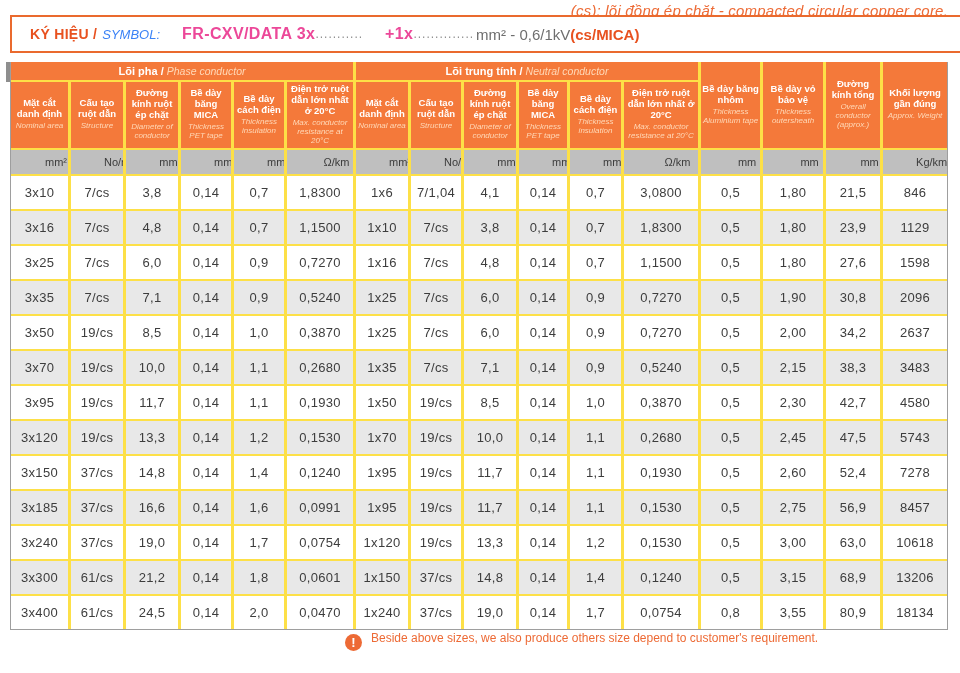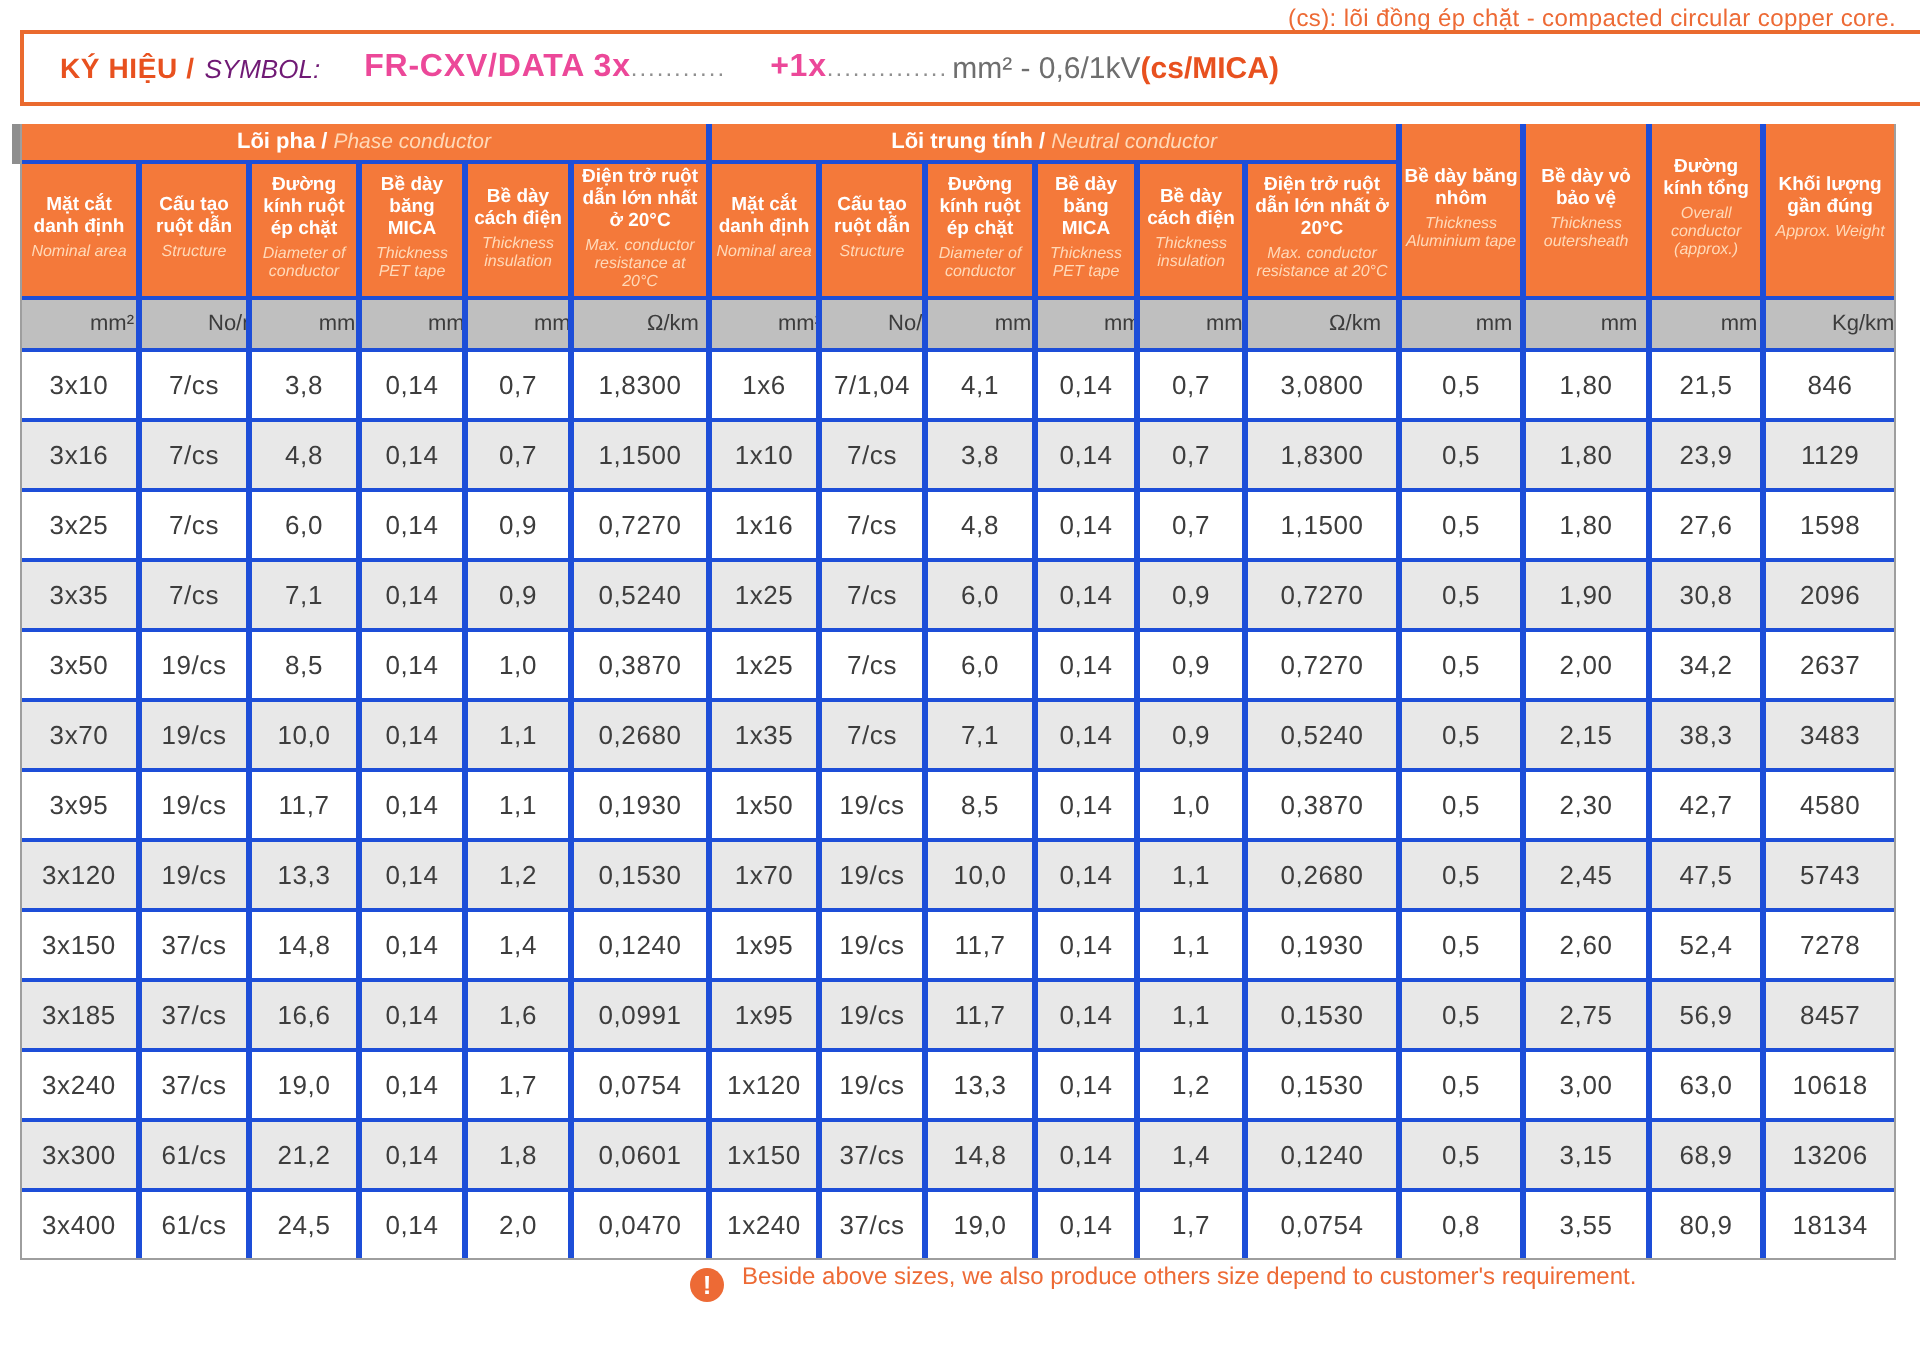--- a/index.html
+++ b/index.html
@@ -1,45 +1,45 @@
 <!DOCTYPE html>
 <html><head>
 <meta charset="utf-8">
 <style>
   html,body{margin:0;padding:0;}
   body{
     width:960px;height:673px;position:relative;background:#ffffff;
     font-family:"Liberation Sans", sans-serif;overflow:hidden;
   }
   .top-note{
-    position:absolute;top:2px;right:12px;font-size:12px;
+    position:absolute;top:2px;right:12px;font-size:15px;font-style:italic;
     color:#ed6a35;letter-spacing:.2px;
   }
   .symbol-bar{
     position:absolute;left:10px;top:15px;width:936px;height:34px;
     border:2px solid #ea6a2e;background:#fff;display:flex;align-items:center;
     padding-left:18px;box-sizing:content-box;white-space:nowrap;
   }
   .sym-vi{font-weight:bold;font-size:14px;color:#e8511f;letter-spacing:.3px;}
-  .sym-en{font-style:italic;font-size:13px;color:#701a75;margin-left:5px;}
+  .sym-en{font-style:italic;font-size:13px;color:#3b82f6;margin-left:5px;}
   .sym-code{margin-left:22px;font-weight:bold;font-size:16px;color:#ec4899;letter-spacing:.4px;}
   .sym-dots{font-weight:normal;font-size:12px;color:#8f8f8f;letter-spacing:1px;}
   .sym-spec{font-size:15px;color:#6e6e6e;margin-left:2px;}
   .sym-core{font-weight:bold;font-size:15px;color:#e8511f;margin-left:0;}
 
   .edge-shadow{position:absolute;left:6px;top:62px;width:5px;height:20px;background:#8e8e8e;}
 
   .table-wrap{
     position:absolute;left:10px;top:62px;width:938px;
     border-left:1px solid #9e9e9e;border-right:1px solid #9e9e9e;border-bottom:1px solid #9e9e9e;
     overflow:hidden;box-sizing:border-box;
   }
   table.spec{
     border-collapse:separate;border-spacing:3px 2px;table-layout:fixed;
-    width:942px;margin:-2px -3px;background:#1d4ed8;
+    width:942px;margin:-2px -3px;background:#fde047;
   }
   th,td{padding:0;overflow:hidden;}
   .g-th{
     background:#f4793a;color:#fff;height:18px;font-size:11px;
     text-align:center;vertical-align:middle;font-weight:normal;white-space:nowrap;
   }
   .g-th .vi{font-weight:bold;}
   .g-th .en{font-style:italic;color:#ffd9b8;font-size:10.5px;margin-left:3px;}
   .c-th{
     background:#f4793a;color:#fff;height:54px;text-align:center;vertical-align:middle;

